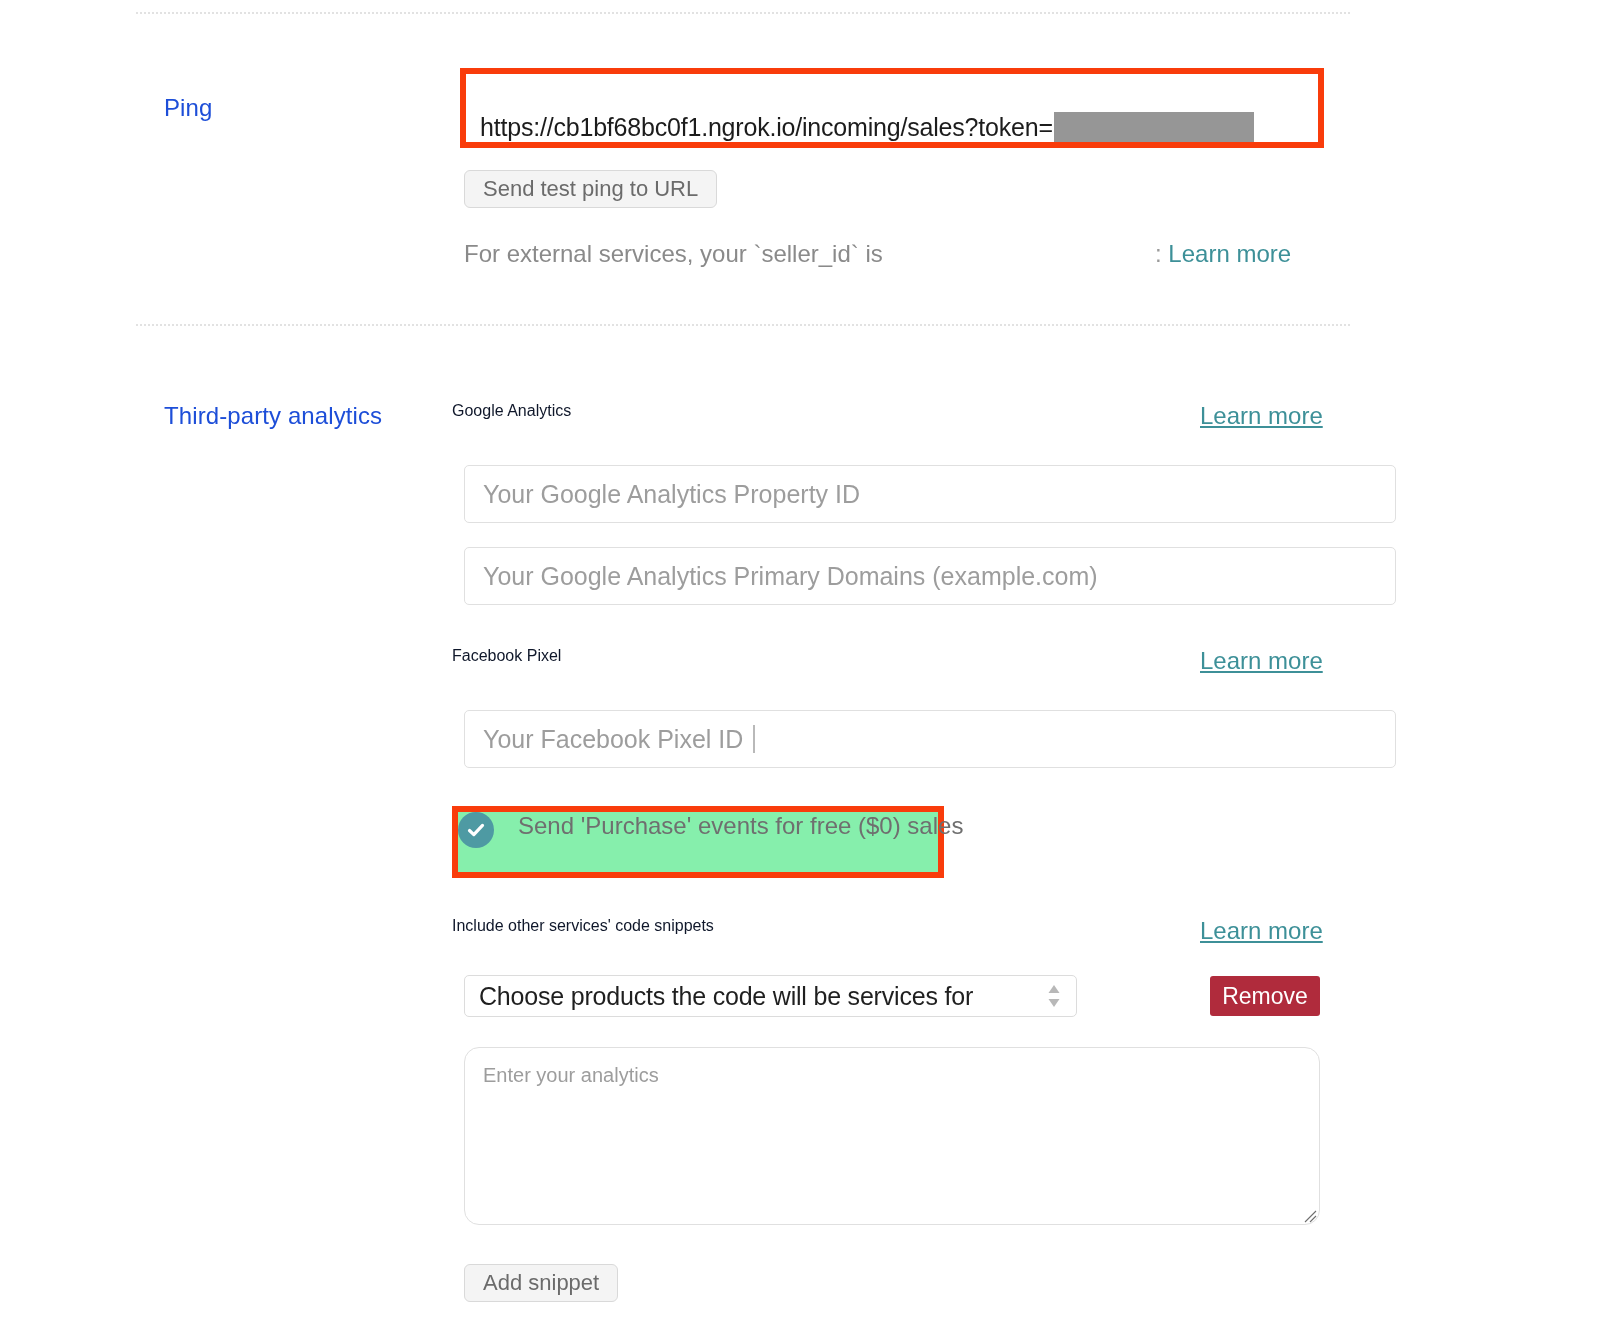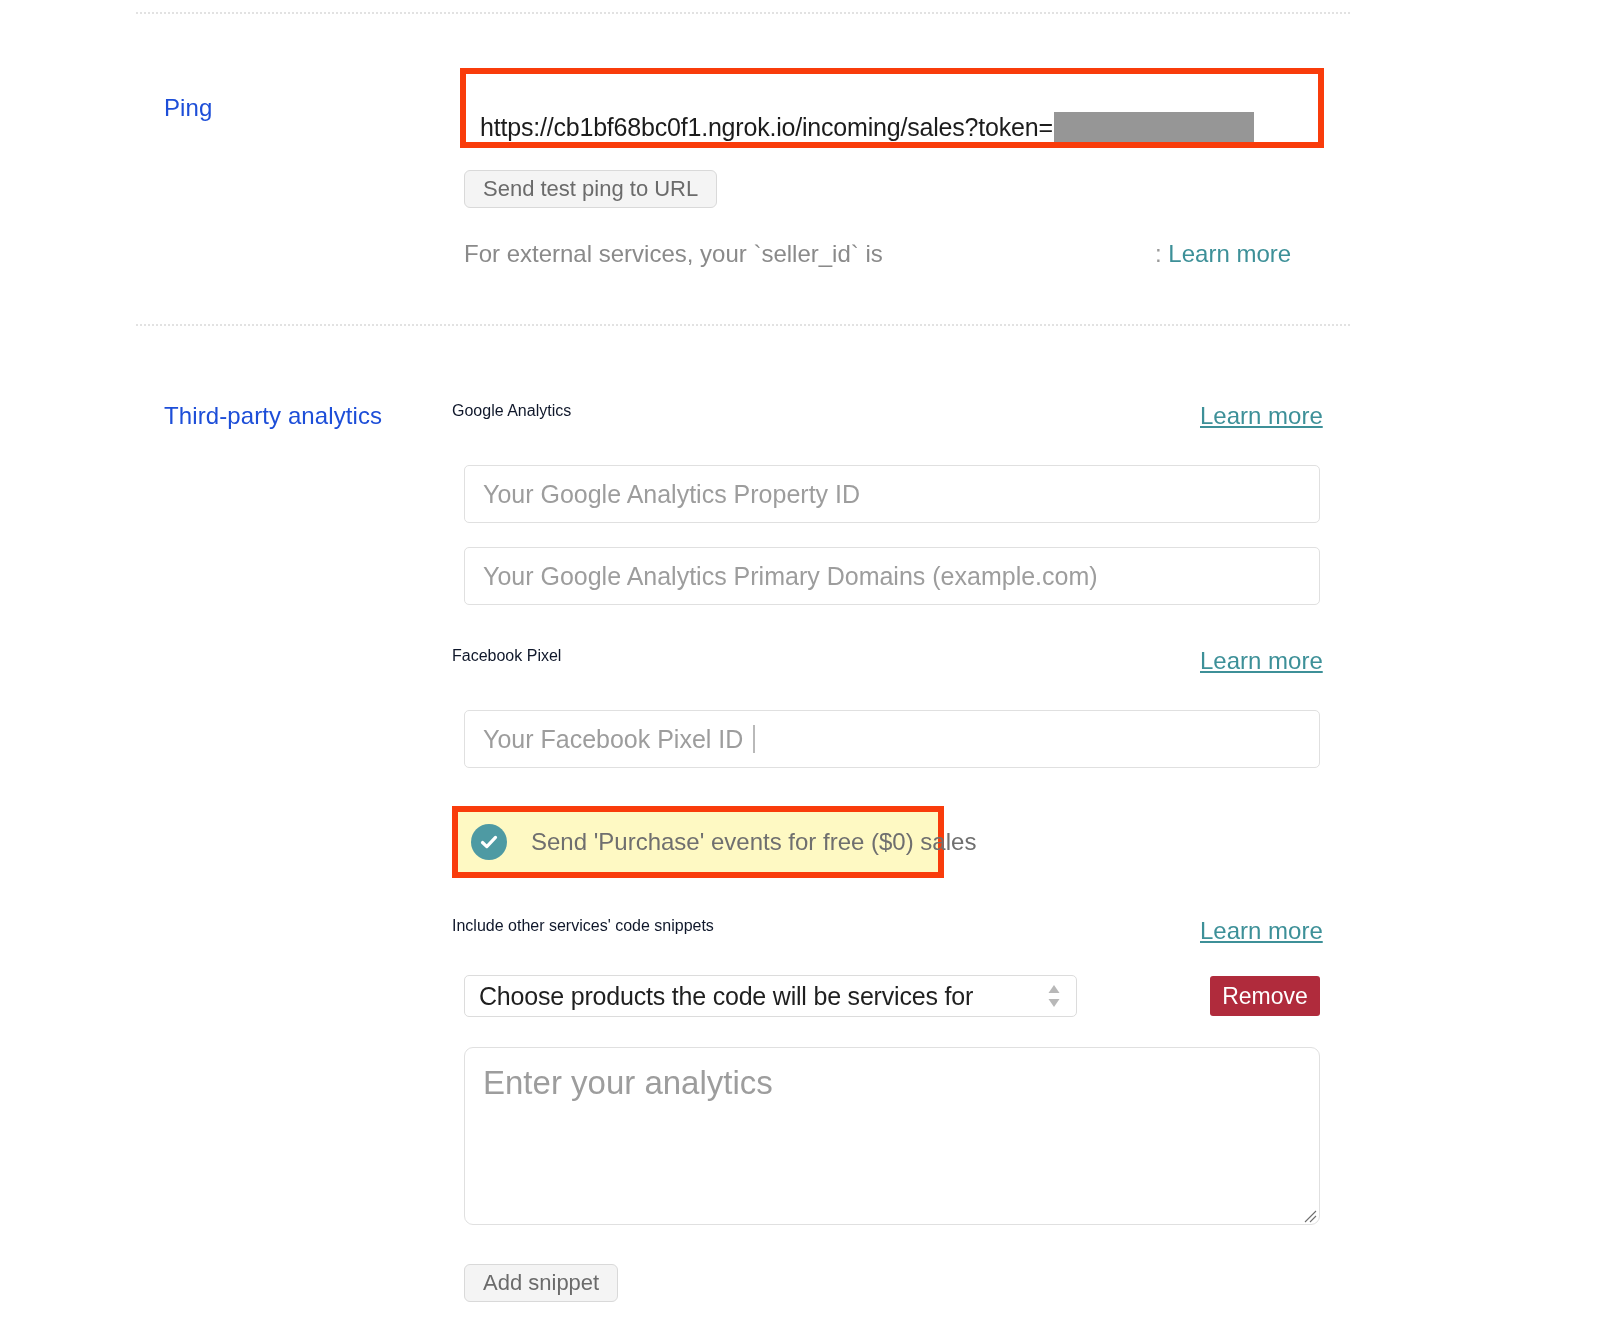--- a/index.html
+++ b/index.html
@@ -144,21 +144,21 @@
   #ga-sub-label       { top: 402px; }
   #ga-learn-more      { left: 1200px; top: 402px; }
   #fb-sub-label       { top: 647px; }
   #fb-learn-more      { left: 1200px; top: 647px; }
   #snippets-sub-label { top: 917px; }
   #snippets-learn-more{ left: 1200px; top: 917px; }
 
   .text-input {
     position: absolute;
     left: 464px;
-    width: 856px;
+    width: 932px;
     height: 58px;
     border: 1px solid #e0e0e0;
     border-radius: 5px;
     background: #ffffff;
     display: flex;
     align-items: center;
     padding: 0 18px;
     font-size: 25px;
     color: #9d9d9d;
     cursor: text;
@@ -182,23 +182,22 @@
     top: 806px;
     width: 492px;
     height: 72px;
     border: 6px solid #f93c0b;
     background: #ffffff;
   }
   #purchase-events-row {
     position: absolute;
     inset: 0;
     display: flex;
-    align-items: center;
-    padding-left: 13px;
-    background: #fef9c3;
+    align-items: flex-start;
+    background: #86efac;
   }
   #purchase-events-checkbox {
     width: 36px;
     height: 36px;
     border-radius: 50%;
     background: #4e9aa3;
     flex: none;
     display: flex;
     align-items: center;
     justify-content: center;
@@ -256,24 +255,24 @@
   }
 
   
   #analytics-textarea {
     position: absolute;
     left: 464px;
     top: 1047px;
     width: 856px;
     height: 178px;
     border: 1px solid #e0e0e0;
-    border-radius: 9px;
+    border-radius: 15px;
     background: #ffffff;
     padding: 16px 18px;
-    font-size: 33px;
+    font-size: 20px;
     color: #9d9d9d;
     cursor: text;
     overflow: hidden;
   }
   #analytics-textarea-resize-handle {
     position: absolute;
     right: 2px;
     bottom: 1px;
     width: 14px;
     height: 14px;

